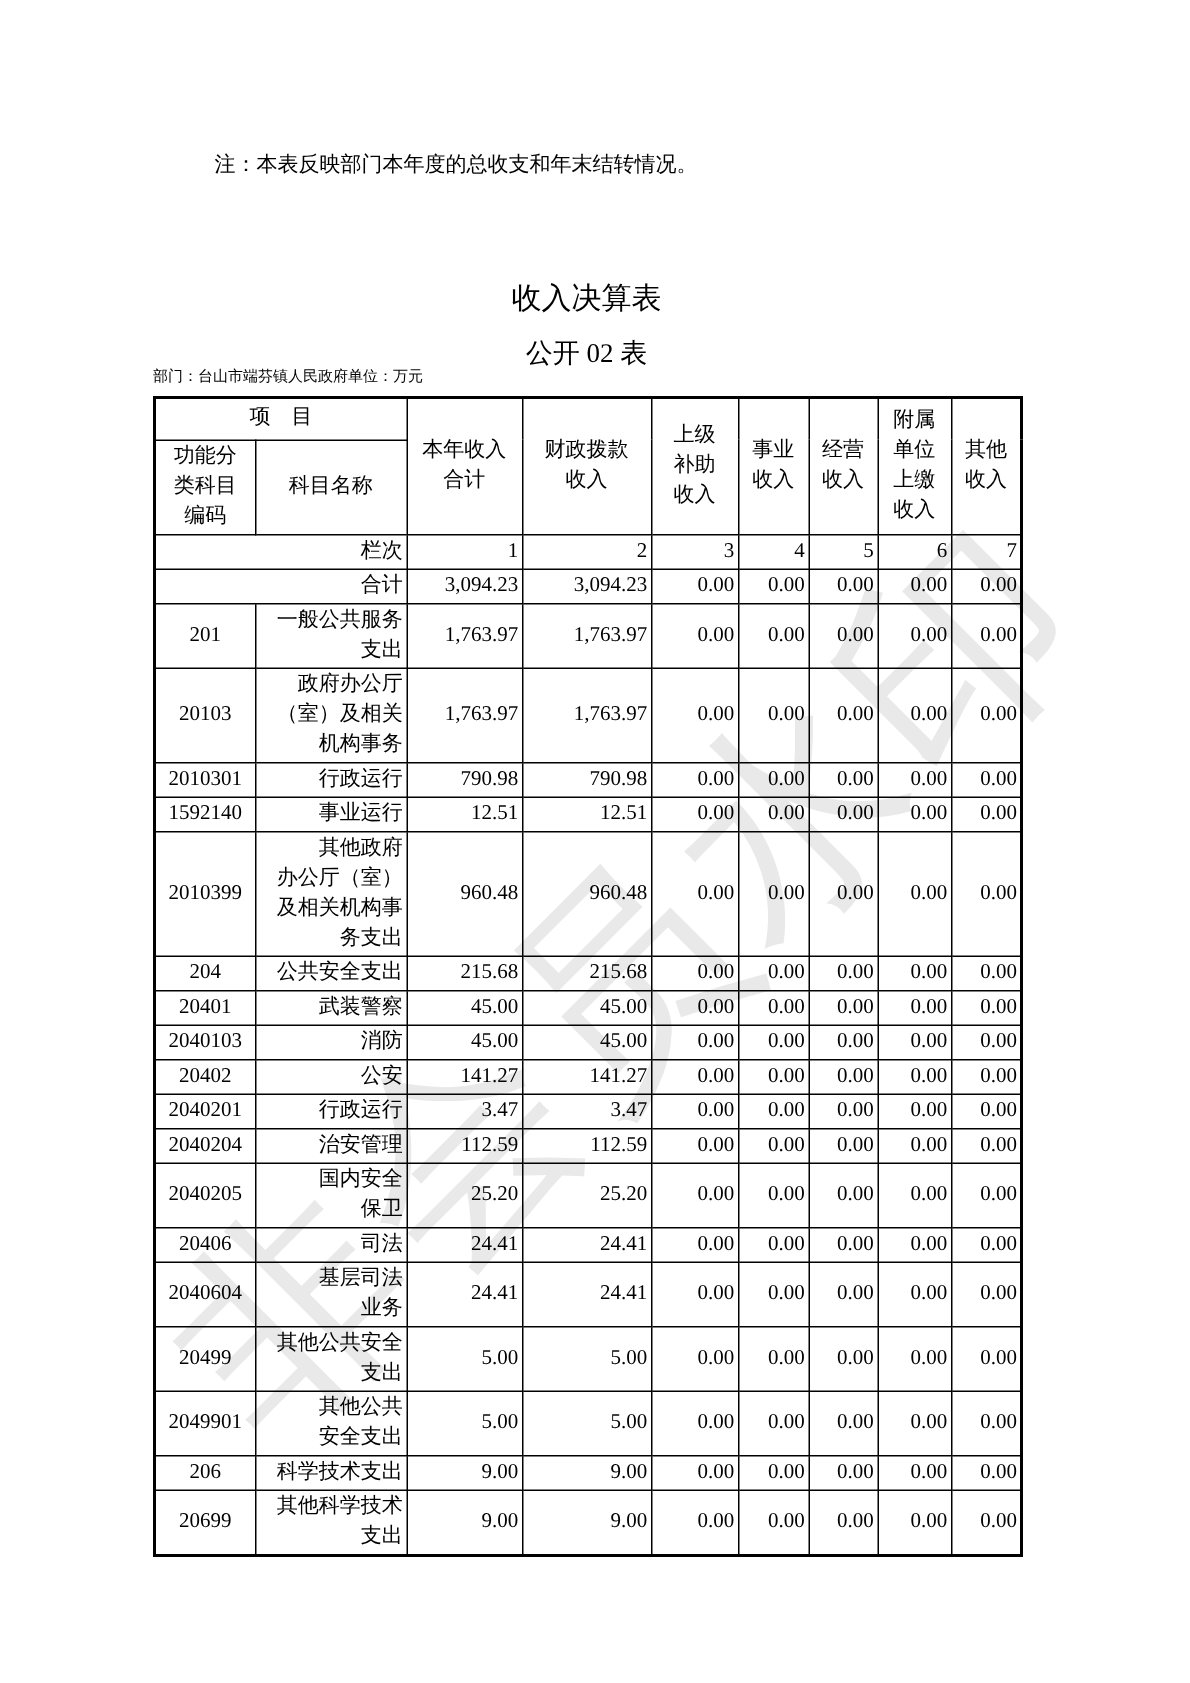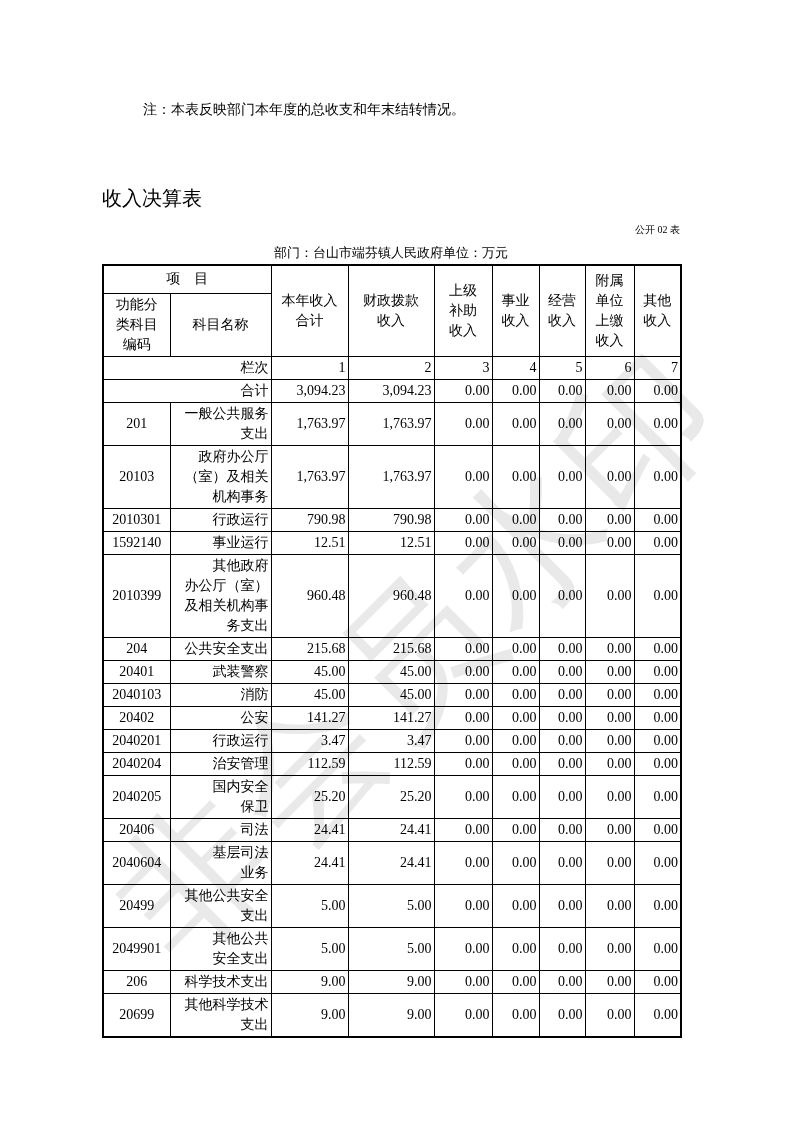--- a/index.html
+++ b/index.html
@@ -33,39 +33,39 @@
     position: absolute;
     left: 143px;
     top: 101px;
     font-size: 14px;
   }
   .doc-title {
     position: absolute;
     left: 102px;
     top: 185px;
     width: 578px;
-    text-align: left;
+    text-align: center;
     font-size: 20px;
   }
   .table-no {
     position: absolute;
     left: 102px;
     top: 223px;
     width: 578px;
-    text-align: right;
-    font-size: 10px;
+    text-align: center;
+    font-size: 18px;
   }
   .meta-row {
     position: absolute;
     left: 102px;
     top: 244px;
     width: 578px;
     display: flex;
-    justify-content: center;
-    font-size: 13px;
+    justify-content: flex-start;
+    font-size: 10px;
   }
   table.fin {
     position: absolute;
     left: 102px;
     top: 264px;
     width: 578px;
     border-collapse: collapse;
     table-layout: fixed;
     border: 2px solid #000;
     font-size: 14px;

